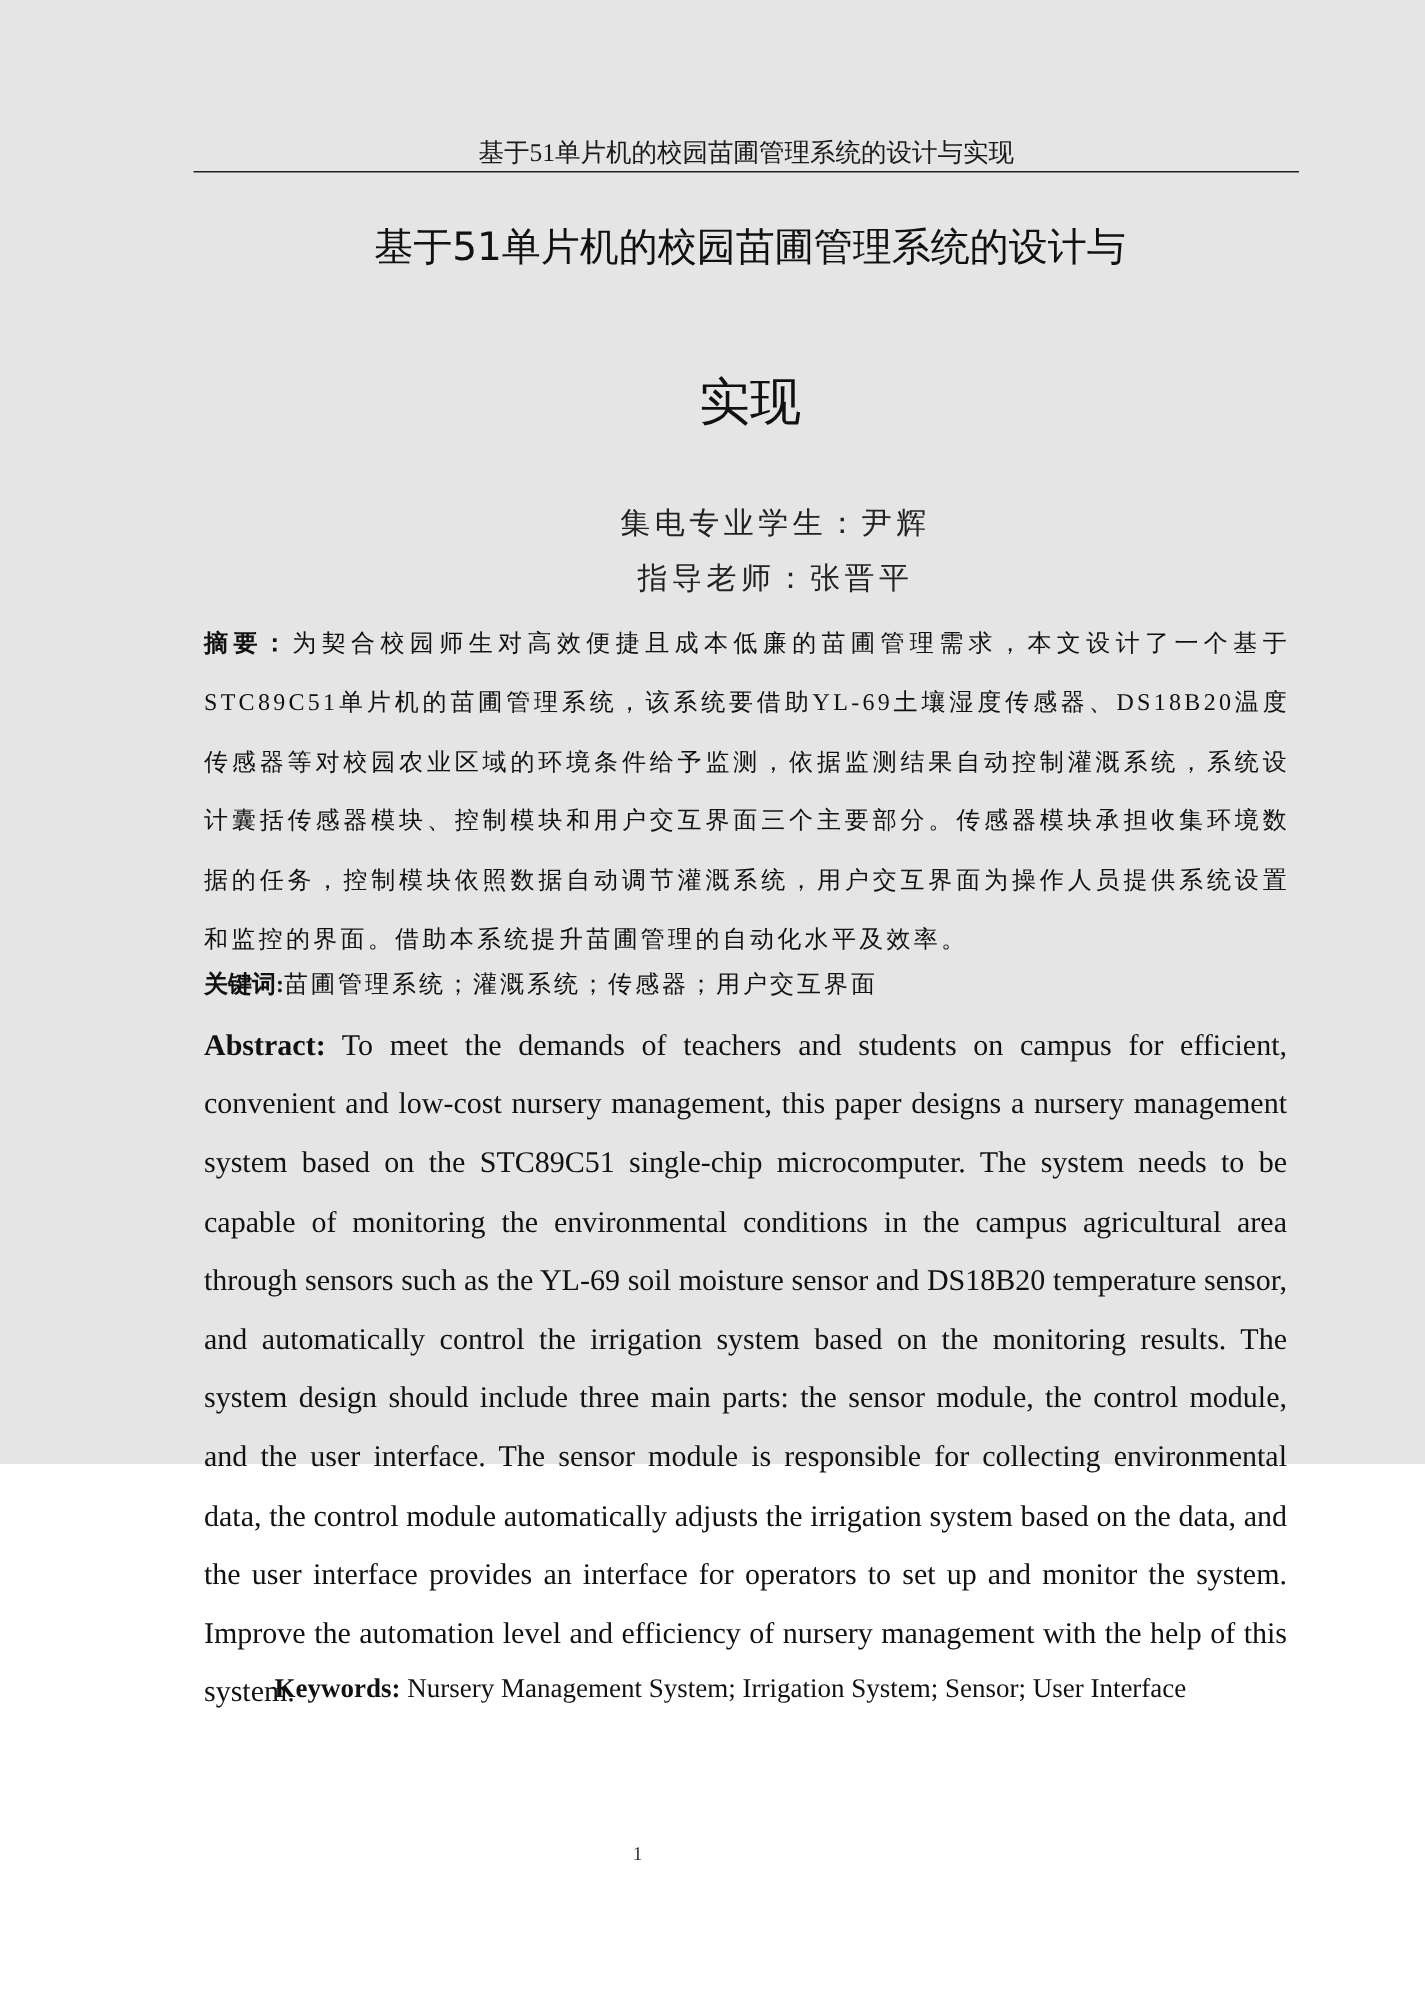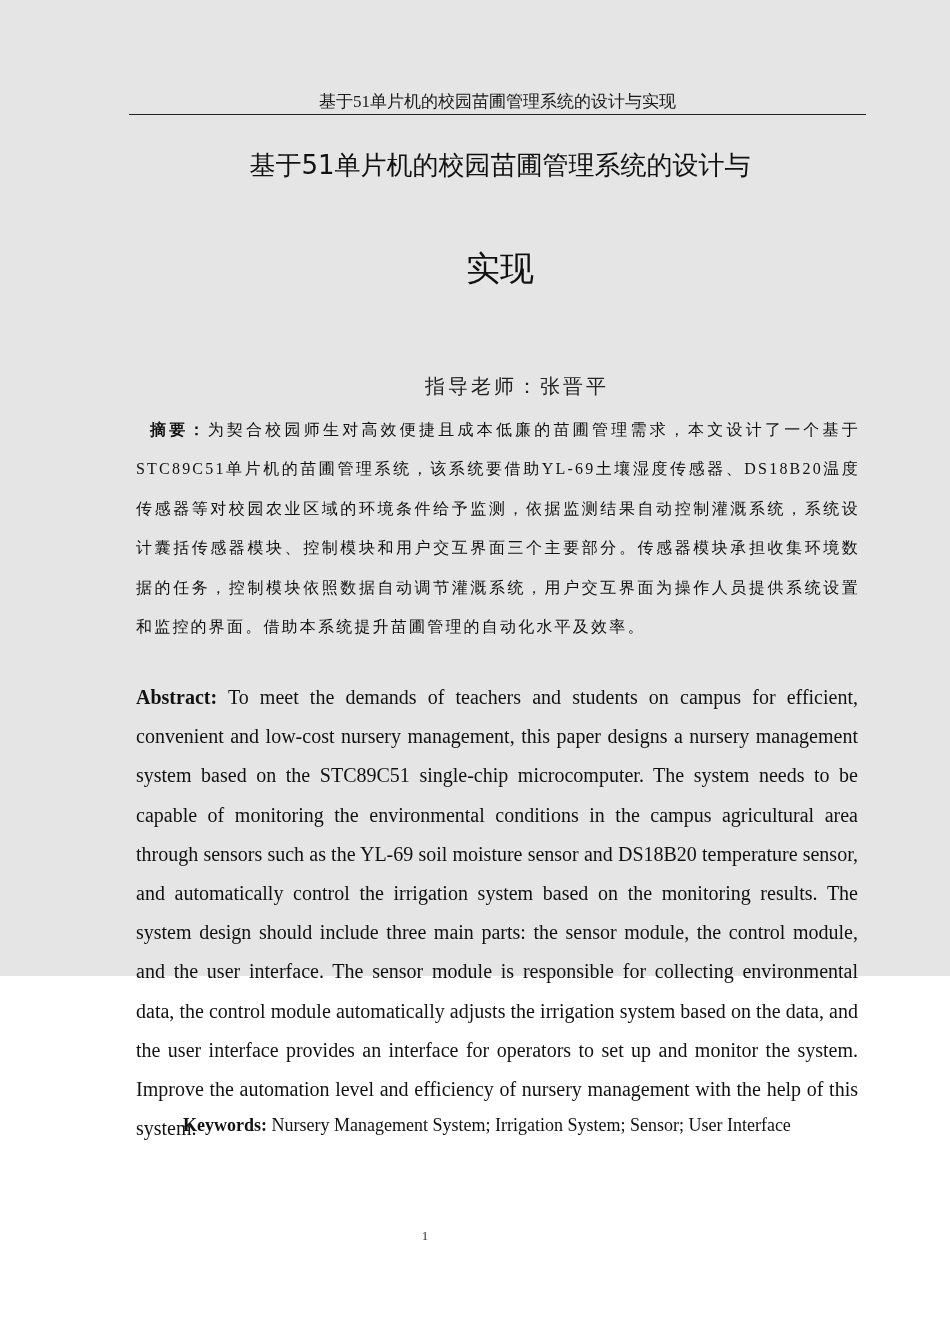--- a/index.html
+++ b/index.html
@@ -92,21 +92,20 @@
       top: 410px;
       width: 724px;
       font-size: 16px;
       line-height: 39.4px;
       letter-spacing: 2.2px;
       text-align: justify;
       color: #111111;
     }
     .cn-abstract .lbl {
       font-weight: bold;
-      margin-left: 14px;
     }
     .cn-keywords {
       position: absolute;
       left: 136px;
       top: 642px;
       width: 724px;
       font-size: 16px;
       line-height: 30px;
       letter-spacing: 2px;
       color: #111111;
@@ -156,24 +155,26 @@
 <body>
 
 <div class="page">
 
   <div class="running-header">基于51单片机的校园苗圃管理系统的设计与实现</div>
   <div class="header-rule"></div>
 
   <div class="title">基于51单片机的校园苗圃管理系统的设计与</div>
   <div class="title-line2">实现</div>
 
+  <div class="author">集电专业学生：尹辉</div>
   <div class="advisor">指导老师：张晋平</div>
 
   <div class="cn-abstract"><span class="lbl">摘要：</span><span>为契合校园师生对高效便捷且成本低廉的苗圃管理需求，本文设计了一个基于STC89C51单片机的苗圃管理系统，该系统要借助YL-69土壤湿度传感器、DS18B20温度传感器等对校园农业区域的环境条件给予监测，依据监测结果自动控制灌溉系统，系统设计囊括传感器模块、控制模块和用户交互界面三个主要部分。传感器模块承担收集环境数据的任务，控制模块依照数据自动调节灌溉系统，用户交互界面为操作人员提供系统设置和监控的界面。借助本系统提升苗圃管理的自动化水平及效率。</span></div>
 
+  <div class="cn-keywords"><span class="lbl">关键词:</span><span>苗圃管理系统；灌溉系统；传感器；用户交互界面</span></div>
 
   <div class="en-abstract"><span class="lbl">Abstract:</span><span> To meet the demands of teachers and students on campus for efficient, convenient and low-cost nursery management, this paper designs a nursery management system based on the STC89C51 single-chip microcomputer. The system needs to be capable of monitoring the environmental conditions in the campus agricultural area through sensors such as the YL-69 soil moisture sensor and DS18B20 temperature sensor, and automatically control the irrigation system based on the monitoring results. The system design should include three main parts: the sensor module, the control module, and the user interface. The sensor module is responsible for collecting environmental data, the control module automatically adjusts the irrigation system based on the data, and the user interface provides an interface for operators to set up and monitor the system. Improve the automation level and efficiency of nursery management with the help of this system.</span></div>
 
   <div class="en-keywords"><span class="lbl">Keywords:</span><span> Nursery Management System; Irrigation System; Sensor; User Interface</span></div>
 
   <div class="page-number">1</div>
 
 </div>
 
 </body></html>

